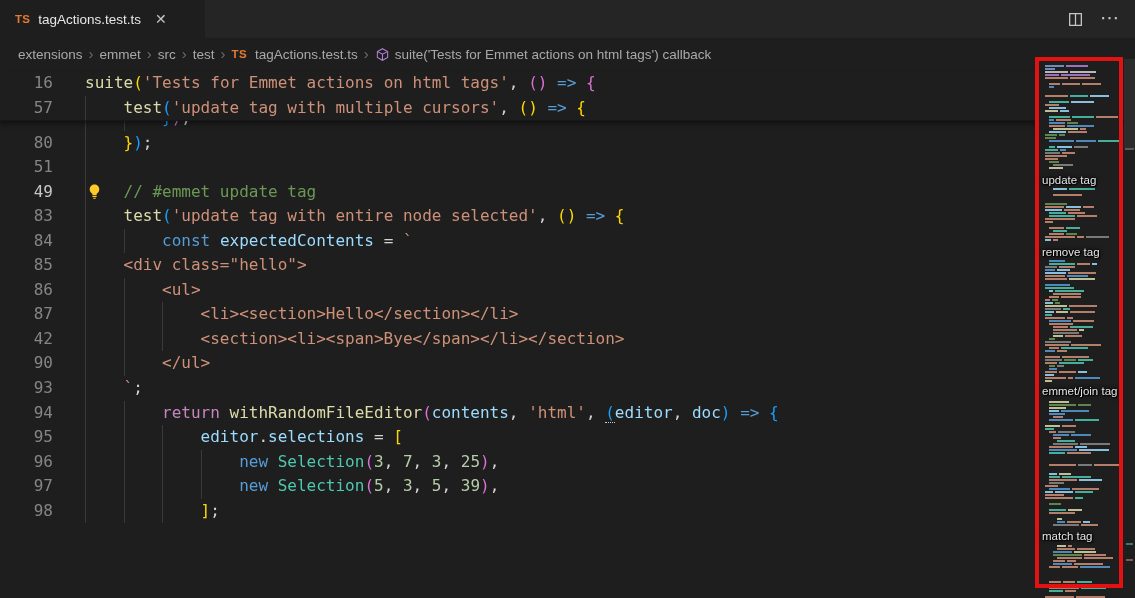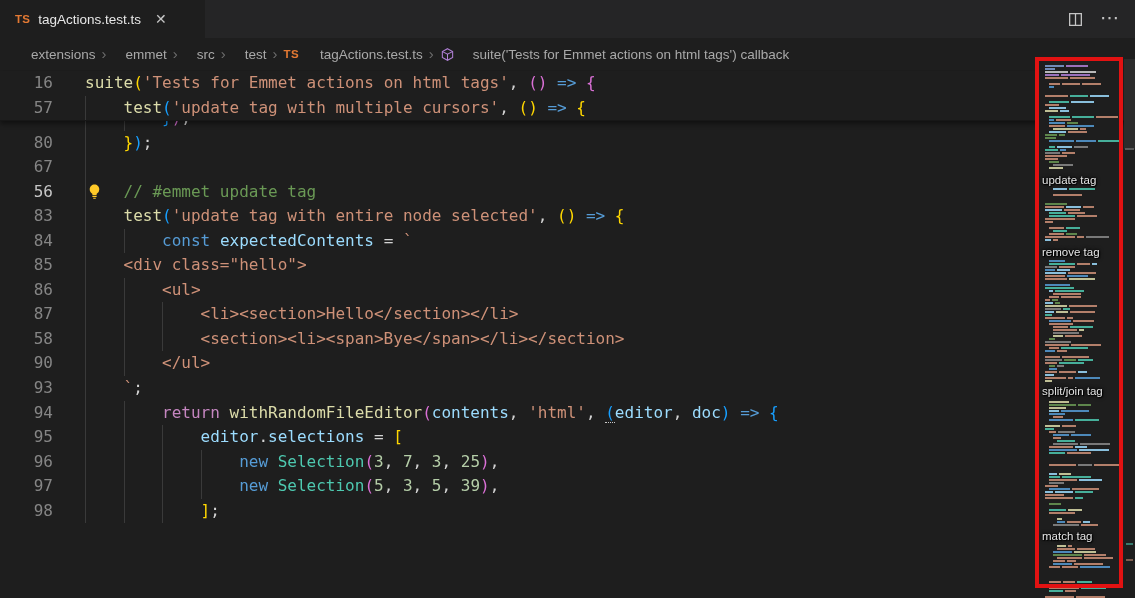--- a/index.html
+++ b/index.html
@@ -13,21 +13,21 @@
   .tabbar{position:absolute;left:0;top:0;width:1135px;height:38px;background:var(--c-tabBarBg,#252526);display:flex;justify-content:space-between;align-items:stretch;}
   .tab{display:flex;align-items:center;background:var(--c-editorBg,#1e1e1e);padding:0 12px 0 15px;min-width:178px;}
   .ts-badge{color:var(--c-tsIcon,#e37933);font-weight:bold;font-size:11.5px;letter-spacing:.3px;margin-right:8px;}
   .tab-title{color:#e7e7e7;font-size:13.5px;}
   .tab-close{color:#c5c5c5;font-size:14px;margin-left:14px;cursor:pointer;}
   .tab-actions{display:flex;align-items:center;gap:16px;padding-right:16px;}
   .action{color:#c5c5c5;display:flex;align-items:center;}
   .action.more{font-size:19px;line-height:1;margin-top:-4px;}
   
   .breadcrumb{position:absolute;left:0;top:38px;width:1135px;height:32px;display:flex;align-items:center;padding-left:18px;box-sizing:border-box;color:var(--c-breadcrumbText,#a9a9a9);font-size:13.5px;background:var(--c-editorBg,#1e1e1e);white-space:nowrap;}
-  .crumb{cursor:pointer;margin-left:13px;}
+  .crumb{cursor:pointer;}
   .bc-sep{color:#6d6d6d;font-size:15px;margin:0 6px;transform:translateY(-1px);}
   .bc-file{display:flex;align-items:center;}
   .bc-symbol{display:flex;align-items:center;gap:5px;}
   
   .editor{position:absolute;left:0;top:70px;width:1135px;height:528px;background:var(--c-editorBg,#1e1e1e);overflow:hidden;}
   .lines{position:absolute;left:0;top:36px;width:1135px;}
   .sticky{position:absolute;left:0;top:1px;width:1135px;background:var(--c-editorBg,#1e1e1e);box-shadow:0 3px 5px rgba(0,0,0,.45);border-bottom:1px solid #171717;z-index:5;}
   .row{position:relative;height:24.55px;line-height:24.55px;font-family:"DejaVu Sans Mono",monospace;font-size:16px;white-space:pre;}
   .ln{position:absolute;left:0;top:0;width:53px;text-align:right;color:var(--c-lineNumber,#858585);}
   .ln.active{color:var(--c-lineNumberActive,#c6c6c6);}
@@ -95,31 +95,31 @@
         <path fill="none" stroke="#b180d7" stroke-width="1.1" d="M2.7 4.9L8 7.7l5.3-2.8M8 7.7v6.3"></path>
       </svg>
     <span class="crumb">suite('Tests for Emmet actions on html tags') callback</span>
   </span>
 </div>
 
 <div class="editor">
   <div class="lines" id="lines">
       <div class="row"><div class="ln"></div><div class="guide" style="left: 85px;"></div><div class="guide" style="left: 123.52px;"></div><div class="code">        <span class="tk-b3">}</span><span class="tk-b2">)</span><span class="tk-fg">;</span></div></div>
       <div class="row"><div class="ln">80</div><div class="guide" style="left: 85px;"></div><div class="code">    <span class="tk-b1">}</span><span class="tk-b3">)</span><span class="tk-fg">;</span></div></div>
-      <div class="row"><div class="ln">67</div><div class="guide" style="left: 85px;"></div><div class="code">    </div></div>
-      <div class="row"><div class="ln active">56</div><div class="guide" style="left: 85px;"></div><span class="bulb"><svg width="17" height="17" viewBox="0 0 16 16">
+      <div class="row"><div class="ln">51</div><div class="guide" style="left: 85px;"></div><div class="code">    </div></div>
+      <div class="row"><div class="ln active">49</div><div class="guide" style="left: 85px;"></div><span class="bulb"><svg width="17" height="17" viewBox="0 0 16 16">
             <path fill="#ffca28" d="M8 1.5c-2.5 0-4.5 2-4.5 4.5 0 1.6.85 3 2.1 3.8.25.17.4.44.4.74v.96h4v-.96c0-.3.15-.57.4-.74A4.5 4.5 0 0 0 12.5 6c0-2.5-2-4.5-4.5-4.5z"></path>
             <path fill="#ffca28" d="M6 12.2h4v1H6zM6.8 13.9h2.4v1H6.8z"></path>
           </svg></span><div class="code">    <span class="tk-cmt">// #emmet update tag</span></div></div>
       <div class="row"><div class="ln">83</div><div class="guide" style="left: 85px;"></div><div class="code">    <span class="tk-fn">test</span><span class="tk-b3">(</span><span class="tk-str">'update tag with entire node selected'</span><span class="tk-fg">,</span><span class="tk-fg"> </span><span class="tk-b1">(</span><span class="tk-b1">)</span><span class="tk-fg"> </span><span class="tk-kw">=&gt;</span><span class="tk-fg"> </span><span class="tk-b1">{</span></div></div>
       <div class="row"><div class="ln">84</div><div class="guide" style="left: 85px;"></div><div class="guide" style="left: 123.52px;"></div><div class="code">        <span class="tk-kw">const</span><span class="tk-fg"> </span><span class="tk-var">expectedContents</span><span class="tk-fg"> </span><span class="tk-fg">=</span><span class="tk-fg"> </span><span class="tk-str">`</span></div></div>
       <div class="row"><div class="ln">85</div><div class="guide" style="left: 85px;"></div><div class="code">    <span class="tk-str">&lt;div class="hello"&gt;</span></div></div>
       <div class="row"><div class="ln">86</div><div class="guide" style="left: 85px;"></div><div class="guide" style="left: 123.52px;"></div><div class="code">        <span class="tk-str">&lt;ul&gt;</span></div></div>
       <div class="row"><div class="ln">87</div><div class="guide" style="left: 85px;"></div><div class="guide" style="left: 123.52px;"></div><div class="guide" style="left: 162.04px;"></div><div class="code">            <span class="tk-str">&lt;li&gt;&lt;section&gt;Hello&lt;/section&gt;&lt;/li&gt;</span></div></div>
-      <div class="row"><div class="ln">58</div><div class="guide" style="left: 85px;"></div><div class="guide" style="left: 123.52px;"></div><div class="guide" style="left: 162.04px;"></div><div class="code">            <span class="tk-str">&lt;section&gt;&lt;li&gt;&lt;span&gt;Bye&lt;/span&gt;&lt;/li&gt;&lt;/section&gt;</span></div></div>
+      <div class="row"><div class="ln">42</div><div class="guide" style="left: 85px;"></div><div class="guide" style="left: 123.52px;"></div><div class="guide" style="left: 162.04px;"></div><div class="code">            <span class="tk-str">&lt;section&gt;&lt;li&gt;&lt;span&gt;Bye&lt;/span&gt;&lt;/li&gt;&lt;/section&gt;</span></div></div>
       <div class="row"><div class="ln">90</div><div class="guide" style="left: 85px;"></div><div class="guide" style="left: 123.52px;"></div><div class="code">        <span class="tk-str">&lt;/ul&gt;</span></div></div>
       <div class="row"><div class="ln">93</div><div class="guide" style="left: 85px;"></div><div class="code">    <span class="tk-str">`</span><span class="tk-fg">;</span></div></div>
       <div class="row"><div class="ln">94</div><div class="guide" style="left: 85px;"></div><div class="guide" style="left: 123.52px;"></div><div class="code">        <span class="tk-ctl">return</span><span class="tk-fg"> </span><span class="tk-fn">withRandomFileEditor</span><span class="tk-b2">(</span><span class="tk-var">contents</span><span class="tk-fg">,</span><span class="tk-fg"> </span><span class="tk-str">'html'</span><span class="tk-fg">,</span><span class="tk-fg"> </span><span class="tk-b3 sq">(</span><span class="tk-var">editor</span><span class="tk-fg">,</span><span class="tk-fg"> </span><span class="tk-var">doc</span><span class="tk-b3">)</span><span class="tk-fg"> </span><span class="tk-kw">=&gt;</span><span class="tk-fg"> </span><span class="tk-b3">{</span></div></div>
       <div class="row"><div class="ln">95</div><div class="guide" style="left: 85px;"></div><div class="guide" style="left: 123.52px;"></div><div class="guide" style="left: 162.04px;"></div><div class="code">            <span class="tk-var">editor</span><span class="tk-fg">.</span><span class="tk-var">selections</span><span class="tk-fg"> </span><span class="tk-fg">=</span><span class="tk-fg"> </span><span class="tk-b1">[</span></div></div>
       <div class="row"><div class="ln">96</div><div class="guide" style="left: 85px;"></div><div class="guide" style="left: 123.52px;"></div><div class="guide" style="left: 162.04px;"></div><div class="guide" style="left: 200.56px;"></div><div class="code">                <span class="tk-kw">new</span><span class="tk-fg"> </span><span class="tk-cls">Selection</span><span class="tk-b2">(</span><span class="tk-num">3</span><span class="tk-fg">,</span><span class="tk-fg"> </span><span class="tk-num">7</span><span class="tk-fg">,</span><span class="tk-fg"> </span><span class="tk-num">3</span><span class="tk-fg">,</span><span class="tk-fg"> </span><span class="tk-num">25</span><span class="tk-b2">)</span><span class="tk-fg">,</span></div></div>
       <div class="row"><div class="ln">97</div><div class="guide" style="left: 85px;"></div><div class="guide" style="left: 123.52px;"></div><div class="guide" style="left: 162.04px;"></div><div class="guide" style="left: 200.56px;"></div><div class="code">                <span class="tk-kw">new</span><span class="tk-fg"> </span><span class="tk-cls">Selection</span><span class="tk-b2">(</span><span class="tk-num">5</span><span class="tk-fg">,</span><span class="tk-fg"> </span><span class="tk-num">3</span><span class="tk-fg">,</span><span class="tk-fg"> </span><span class="tk-num">5</span><span class="tk-fg">,</span><span class="tk-fg"> </span><span class="tk-num">39</span><span class="tk-b2">)</span><span class="tk-fg">,</span></div></div>
       <div class="row"><div class="ln">98</div><div class="guide" style="left: 85px;"></div><div class="guide" style="left: 123.52px;"></div><div class="guide" style="left: 162.04px;"></div><div class="code">            <span class="tk-b1">]</span><span class="tk-fg">;</span></div></div>
     </div>
   <div class="sticky" id="sticky">
       <div class="row"><div class="ln">16</div><div class="code"><span class="tk-fn">suite</span><span class="tk-b1">(</span><span class="tk-str">'Tests for Emmet actions on html tags'</span><span class="tk-fg">,</span><span class="tk-fg"> </span><span class="tk-b2">(</span><span class="tk-b2">)</span><span class="tk-fg"> </span><span class="tk-kw">=&gt;</span><span class="tk-fg"> </span><span class="tk-b2">{</span></div></div>
@@ -612,21 +612,21 @@
     <div class="mrow" style="top: 529px; left: 10px;">
       <span style="background: rgb(78, 201, 176); width: 14.1175px;"></span>
       <span style="background: rgb(206, 145, 120); width: 11.0499px;"></span>
     </div>
     <div class="mrow" style="top: 535px; left: 6px;">
       <span style="background: rgb(206, 145, 120); width: 28.9552px;"></span>
       <span style="background: rgb(206, 145, 120); width: 29.3903px;"></span>
     </div>
     <div class="mm-label" style="top: 113px;">update tag</div>
     <div class="mm-label" style="top: 185px;">remove tag</div>
-    <div class="mm-label" style="top: 324px;">split/join tag</div>
+    <div class="mm-label" style="top: 324px;">emmet/join tag</div>
     <div class="mm-label" style="top: 469px;">match tag</div>
   </div>
 <div class="ruler">
   <div class="ruler-slider"></div>
 </div>
 <div class="ruler-dash" style="left:1125px;top:148px;position:absolute;z-index:9;"></div>
 <div class="ruler-fleck1" style="left:1126px;top:543px;position:absolute;z-index:9;"></div>
 <div class="ruler-fleck2" style="left:1126px;top:559px;position:absolute;z-index:9;"></div>
 <div class="annotation"></div>
 

